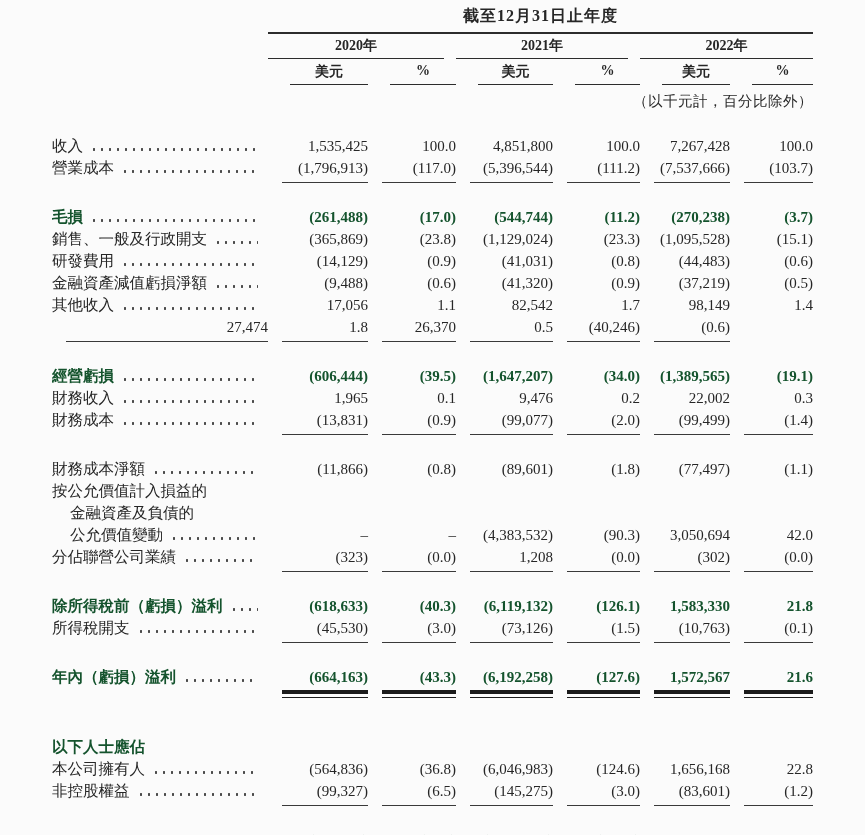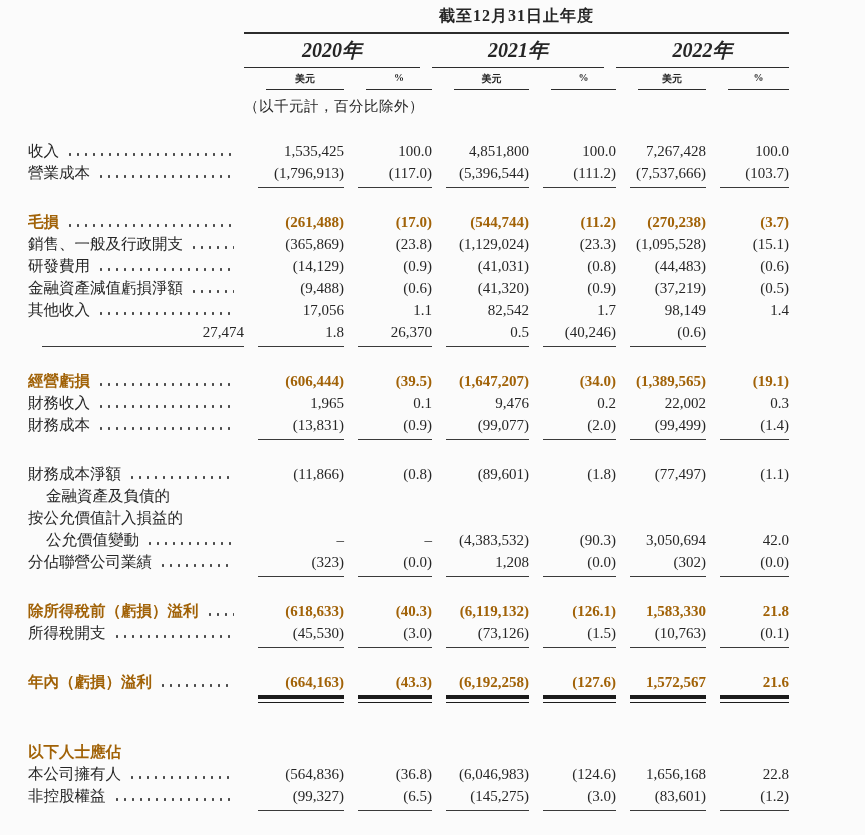--- a/index.html
+++ b/index.html
@@ -6,21 +6,21 @@
   body{
     width:865px;height:835px;
     background:#fbfbfb;
     font-family:"Liberation Serif","DejaVu Serif",serif;
     color:#262626;
     overflow:hidden;
   }
   .page{
     box-sizing:border-box;
     width:859px;height:835px;
-    padding:6px 62px 0 28px;
+    padding:6px 62px 0 52px;
   }
   
   .header-area{
     margin-left:216px;
     width:545px;
   }
   .period-title{
     text-align:center;
     font-weight:bold;
     font-size:16px;
@@ -29,59 +29,58 @@
     border-bottom:2px solid #2c2c2c;
   }
   .years-row{
     display:grid;
     grid-template-columns:188px 184px 173px;
     margin-top:3px;
   }
   .year-cell{
     text-align:center;
     font-weight:bold;
-    font-size:20px;
+    font-size:14px;
     border-bottom:1.8px solid #2c2c2c;
     padding-bottom:3px;
     margin-right:12px;
-    font-style:italic;
   }
   .year-cell:last-child{margin-right:0;}
   .subcols-row{
     display:grid;
     grid-template-columns:100px 88px 97px 87px 90px 83px;
     margin-top:4px;
   }
   .sub-cell{
     text-align:center;
     font-weight:bold;
-    font-size:10px;
+    font-size:14px;
     border-bottom:1.8px solid #2c2c2c;
     padding-bottom:3px;
     margin-left:22px;
   }
   .units-note{
-    text-align:left;
+    text-align:right;
     font-size:14.5px;
     margin-top:7px;
     letter-spacing:.5px;
   }
   
   #rows{margin-top:24px;}
   .section{margin-top:23px;}
   .section:first-child{margin-top:15px;}
   .section.has-double + .section{margin-top:38px;}
   .row{
     display:grid;
     grid-template-columns:216px 100px 88px 97px 87px 90px 83px;
     align-items:baseline;
     line-height:22px;
     font-size:15px;
   }
-  .row.bold{font-weight:bold;color:#a16207;}
+  .row.bold{font-weight:bold;color:#14532d;}
   .label{
     display:flex;
     align-items:baseline;
     font-size:15.5px;
     white-space:nowrap;
     overflow:hidden;
   }
   .row.indent .label{padding-left:18px;}
   .label-text{flex:0 0 auto;}
   .leader{
@@ -285,34 +284,34 @@
             <span class="label-text">財務成本淨額</span>
             <span class="leader"></span>
           </div>
           <div class="val">(11,866)</div>
           <div class="val">(0.8)</div>
           <div class="val">(89,601)</div>
           <div class="val">(1.8)</div>
           <div class="val">(77,497)</div>
           <div class="val">(1.1)</div>
         </div>
+        <div class="row">
+          <div class="label">
+            <span class="label-text">按公允價值計入損益的</span>
+          </div>
+          <div class="val"></div>
+          <div class="val"></div>
+          <div class="val"></div>
+          <div class="val"></div>
+          <div class="val"></div>
+          <div class="val"></div>
+        </div>
         <div class="row indent">
           <div class="label">
             <span class="label-text">金融資產及負債的</span>
-          </div>
-          <div class="val"></div>
-          <div class="val"></div>
-          <div class="val"></div>
-          <div class="val"></div>
-          <div class="val"></div>
-          <div class="val"></div>
-        </div>
-        <div class="row">
-          <div class="label">
-            <span class="label-text">按公允價值計入損益的</span>
           </div>
           <div class="val"></div>
           <div class="val"></div>
           <div class="val"></div>
           <div class="val"></div>
           <div class="val"></div>
           <div class="val"></div>
         </div>
         <div class="row indent">
           <div class="label">

